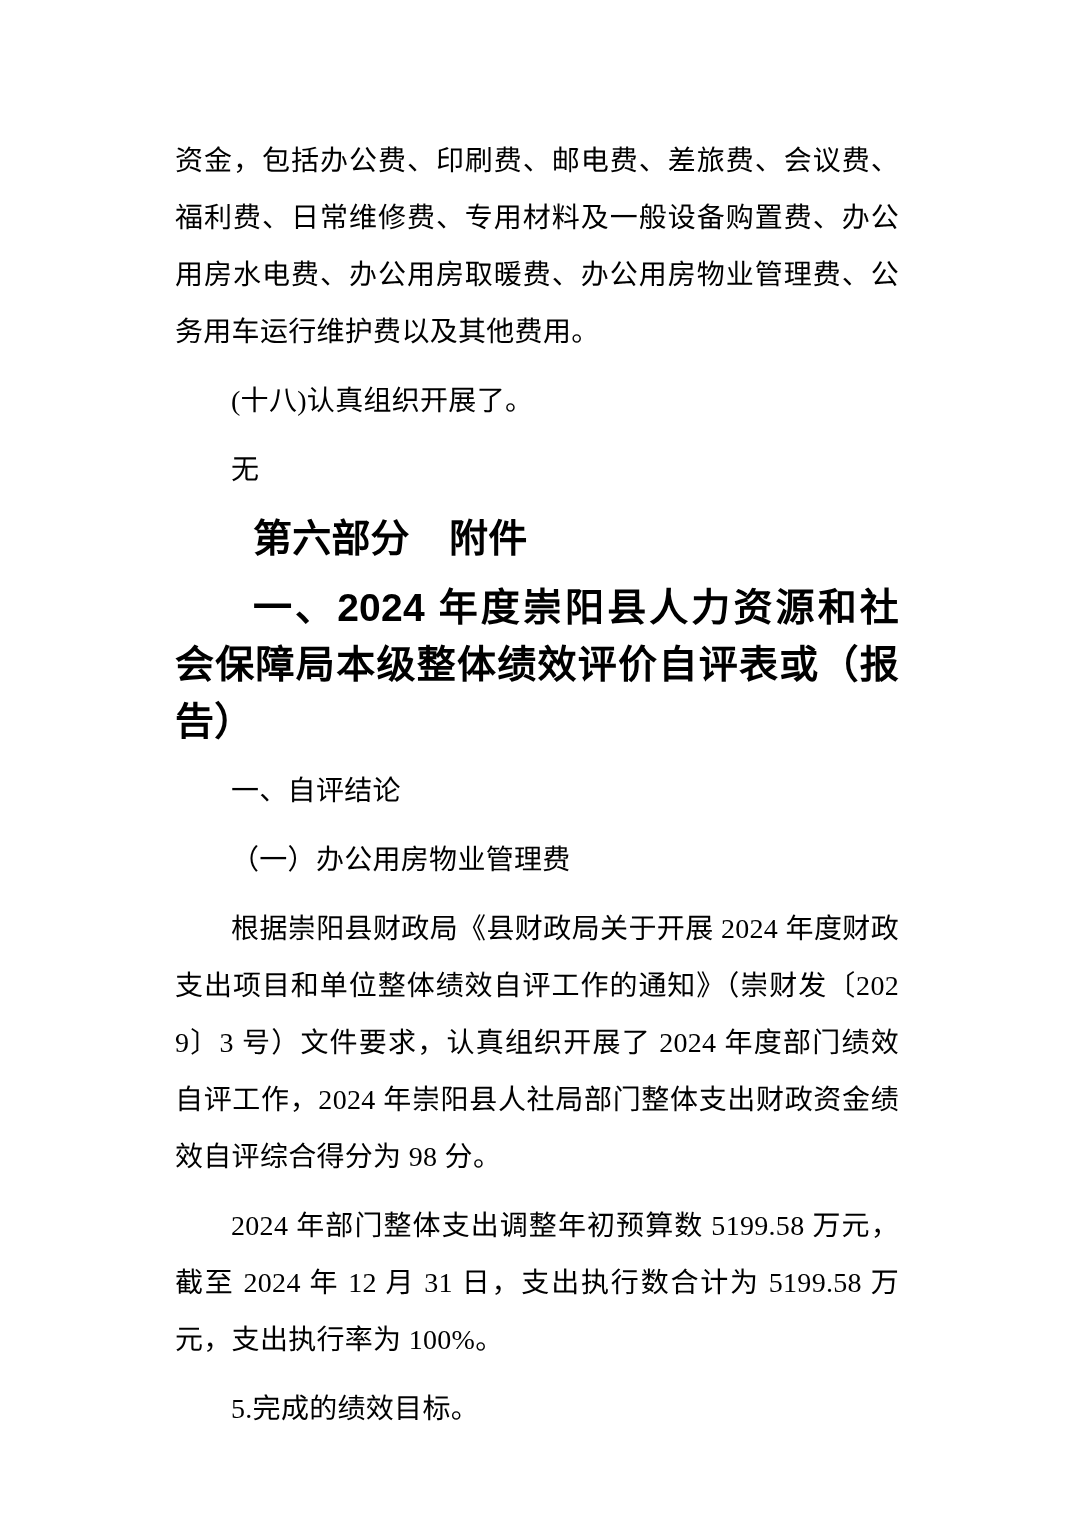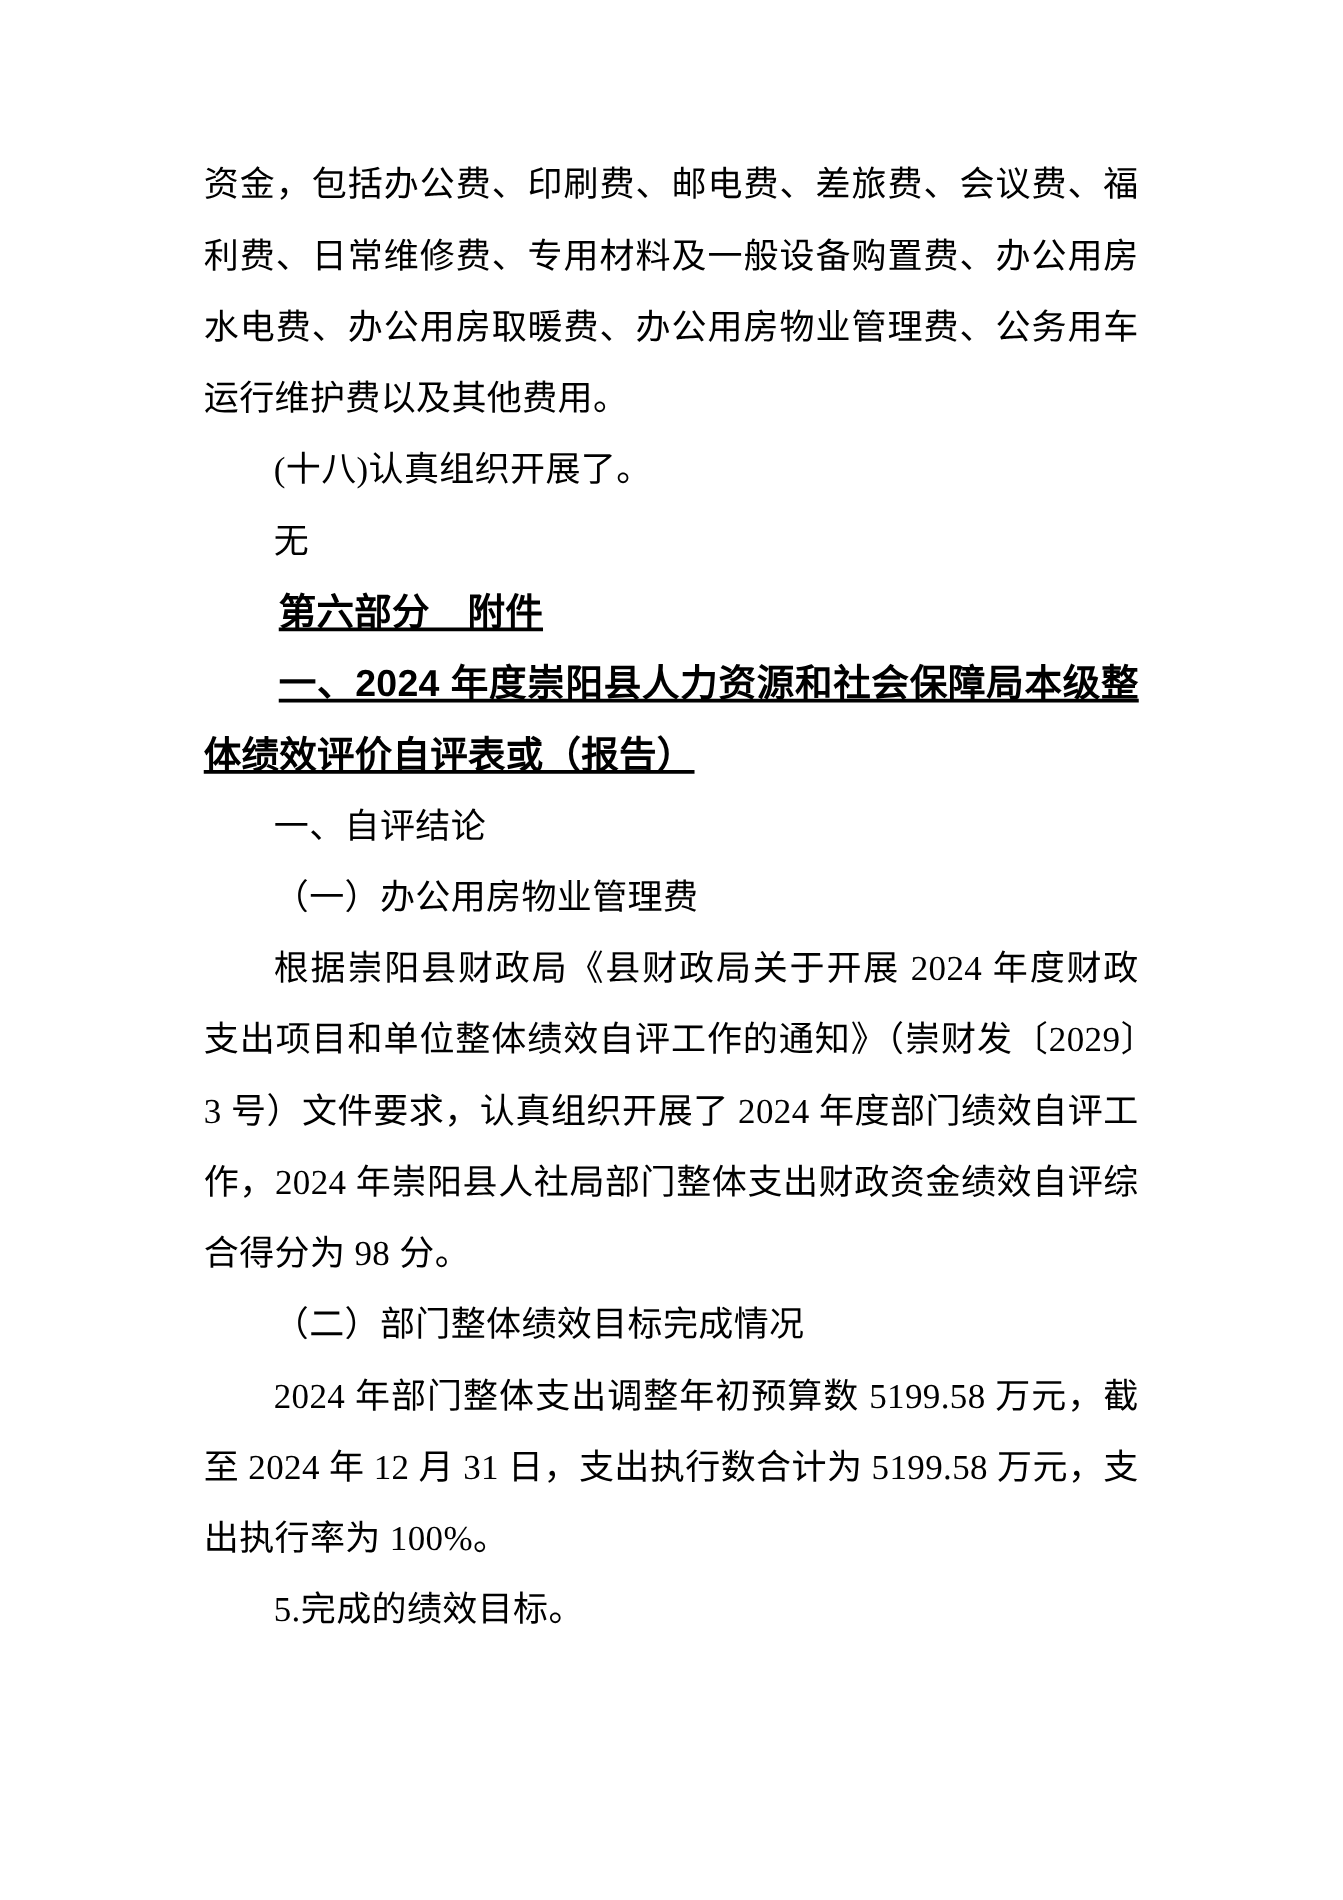--- a/index.html
+++ b/index.html
@@ -15,36 +15,35 @@
     box-sizing: border-box;
     background: #ffffff;
     padding: 120px 163px 0 163px;
     overflow: hidden;
     color: #000000;
     font-family: "Liberation Serif", "DejaVu Serif", serif;
     font-size: 28px;
     line-height: 57px;
   }
   .page p {
-    margin: 0;
+    margin: 12px;
     padding: 0;
     text-align: justify;
     text-justify: inter-character;
     word-break: break-all;
     overflow-wrap: break-word;
   }
   .page p.indent {
     text-indent: 2em;
   }
   .page p.heading {
     font-family: "Liberation Sans", "DejaVu Sans", sans-serif;
     font-weight: bold;
-    font-size: 30px;
+    font-size: 39px;
     letter-spacing: 0.2px;
-    text-decoration: underline;
   }
   .page p.body {
     letter-spacing: 0.3px;
   }
 </style>
 </head>
 <body>
 
 <div class="page">
   <p class="body">资金，包括办公费、印刷费、邮电费、差旅费、会议费、福利费、日常维修费、专用材料及一般设备购置费、办公用房水电费、办公用房取暖费、办公用房物业管理费、公务用车运行维护费以及其他费用。</p>
@@ -56,19 +55,18 @@
   <p class="heading indent">第六部分　附件</p>
 
   <p class="heading indent">一、2024 年度崇阳县人力资源和社会保障局本级整体绩效评价自评表或（报告）</p>
 
   <p class="body indent">一、自评结论</p>
 
   <p class="body indent">（一）办公用房物业管理费</p>
 
   <p class="body indent">根据崇阳县财政局《县财政局关于开展 2024 年度财政支出项目和单位整体绩效自评工作的通知》（崇财发〔2029〕3 号）文件要求，认真组织开展了 2024 年度部门绩效自评工作，2024 年崇阳县人社局部门整体支出财政资金绩效自评综合得分为 98 分。</p>
 
-  <p class="body indent">（二）部门整体绩效目标完成情况</p>
 
 
   <p class="body indent">2024 年部门整体支出调整年初预算数 5199.58 万元，截至 2024 年 12 月 31 日，支出执行数合计为 5199.58 万元，支出执行率为 100%。</p>
 
   <p class="body indent">5.完成的绩效目标。</p>
 </div>
 
 </body></html>

